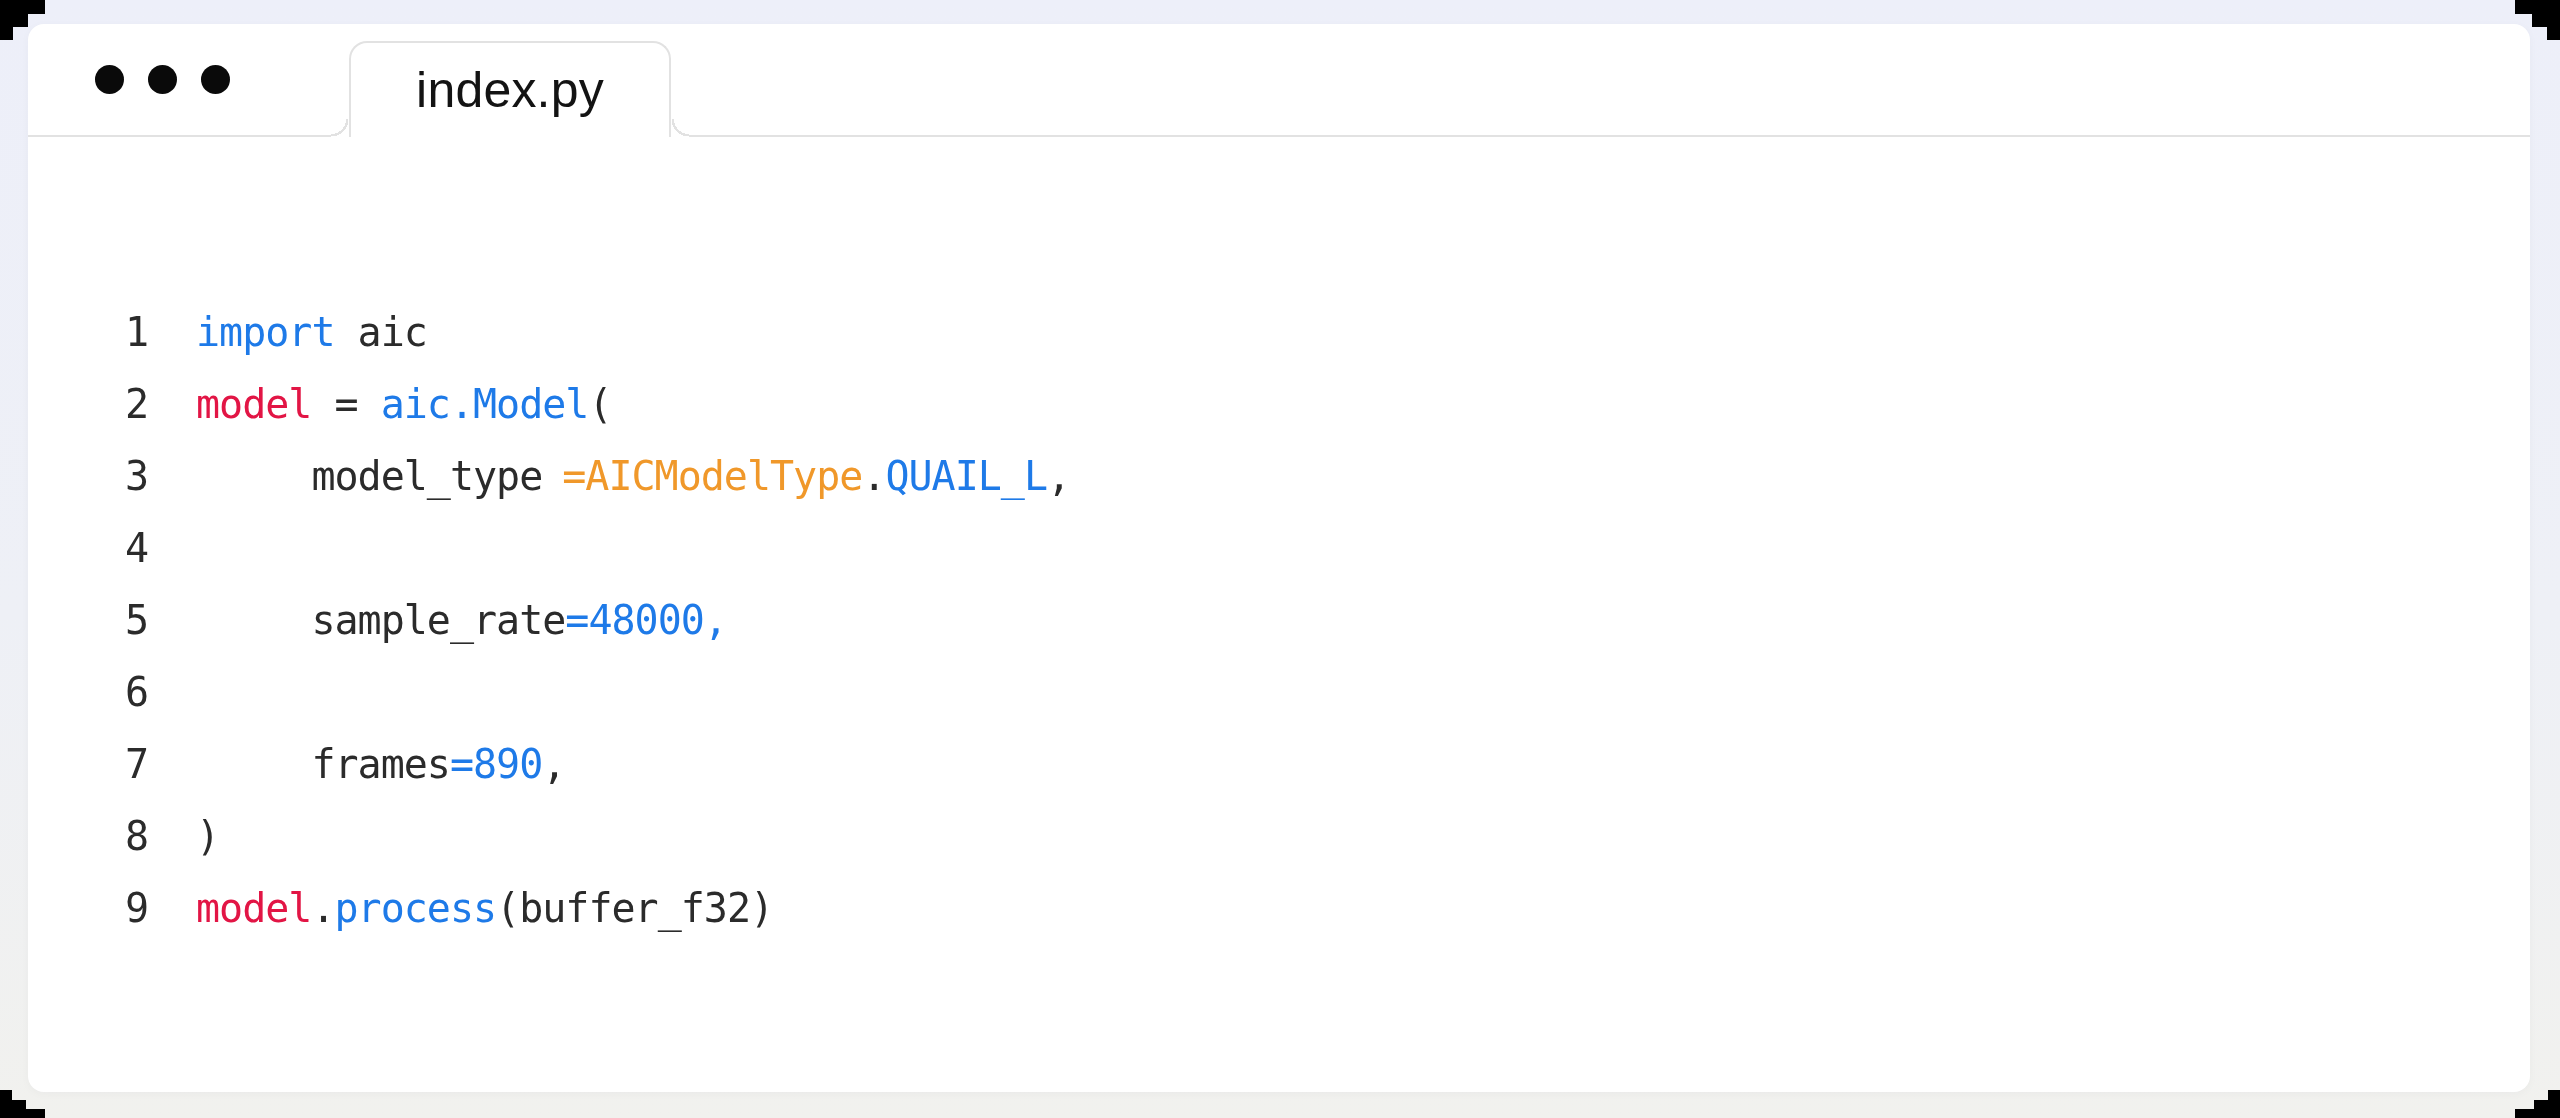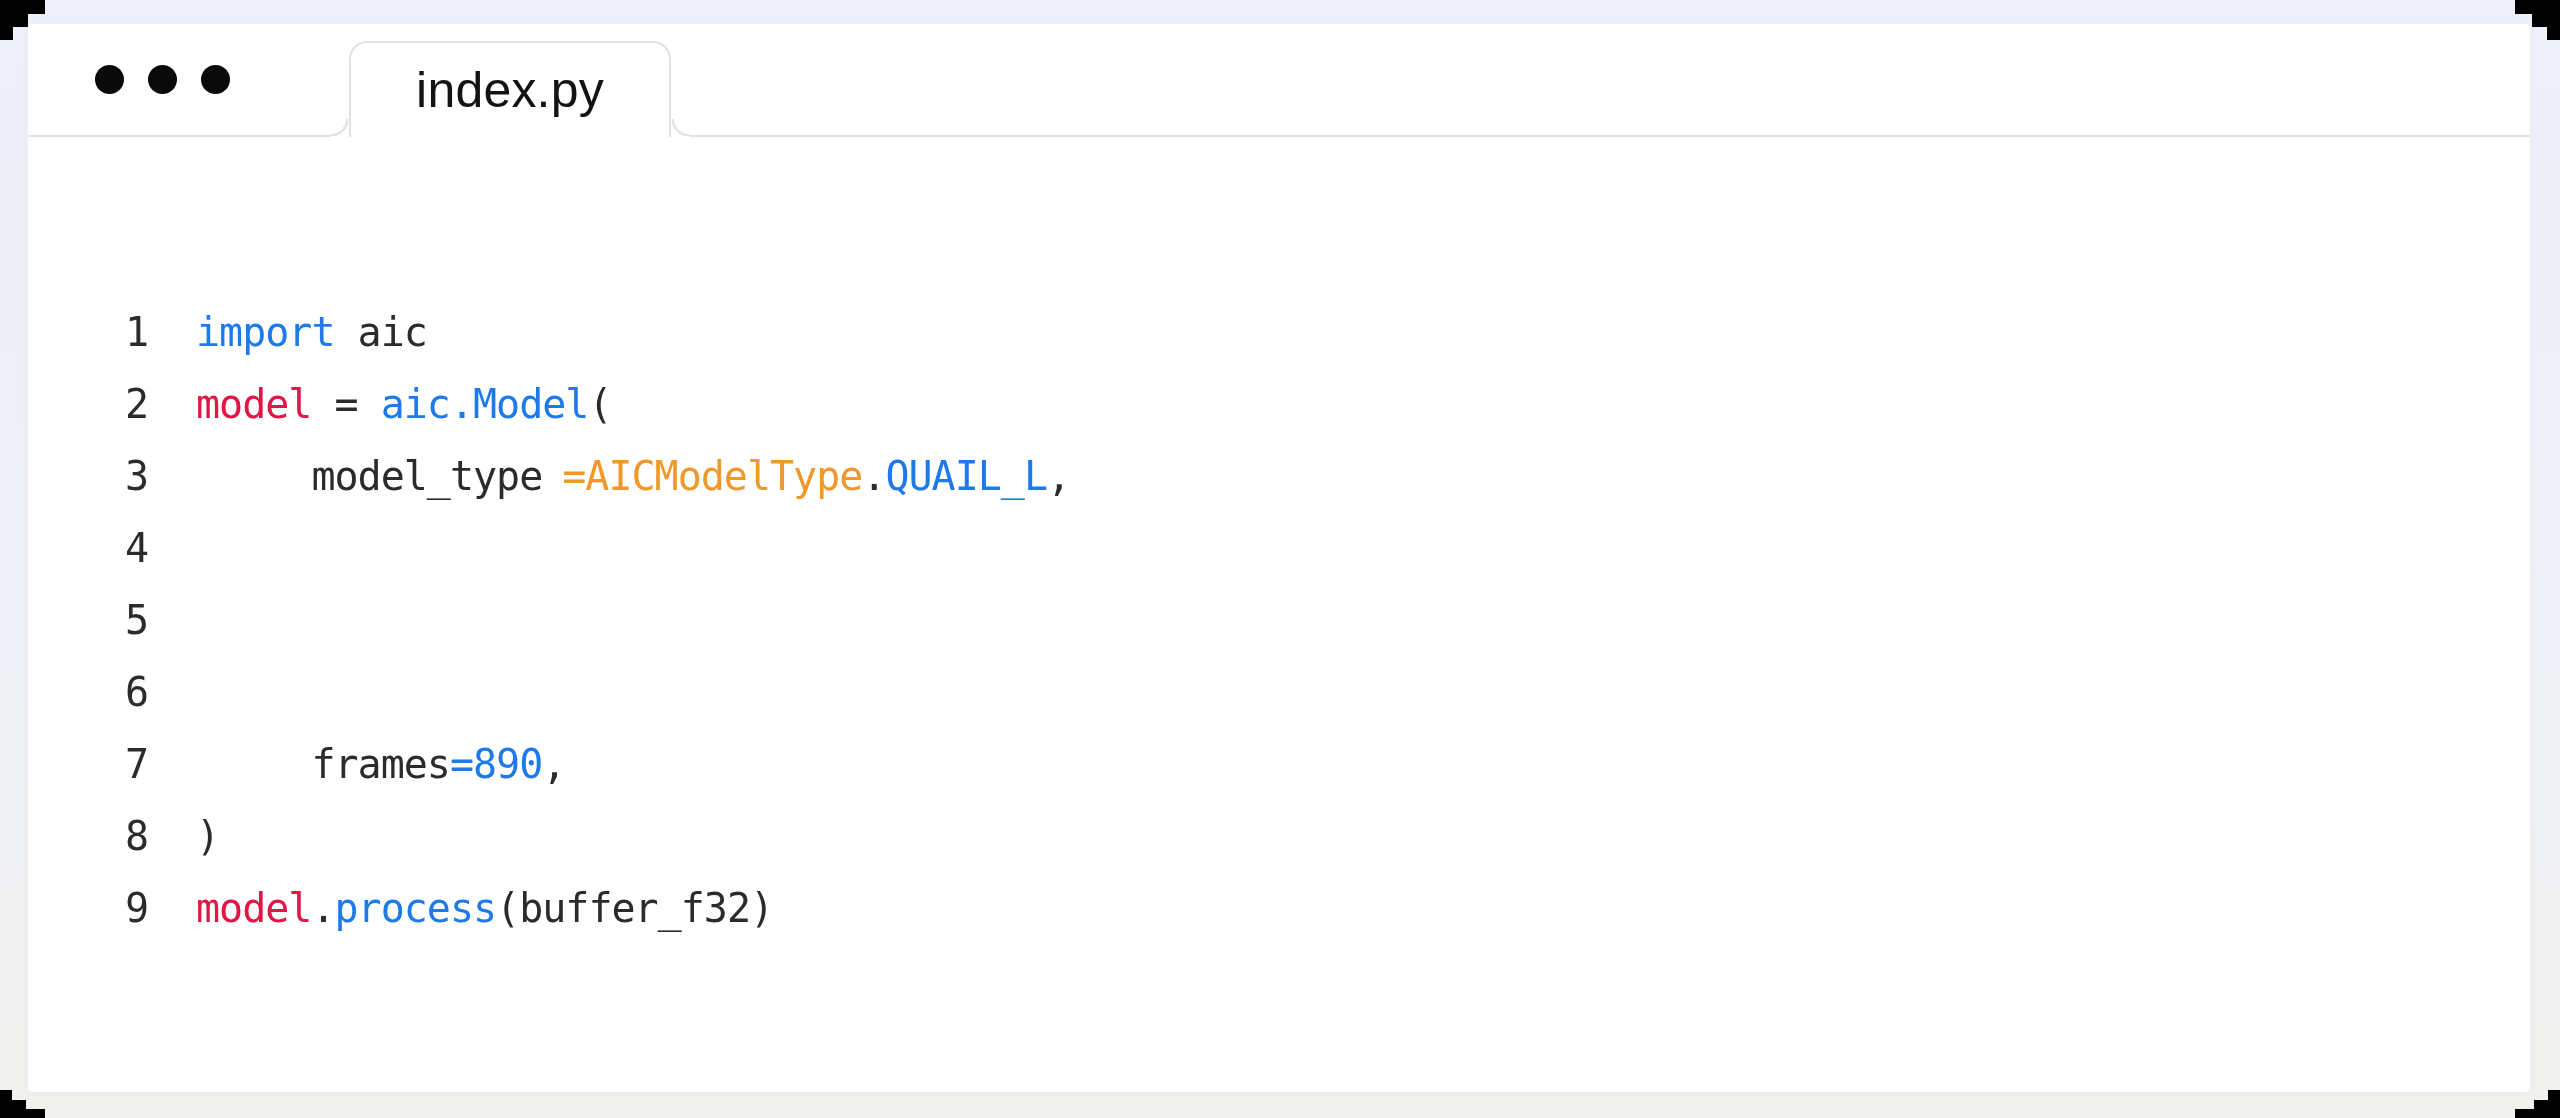--- a/index.html
+++ b/index.html
@@ -24,21 +24,21 @@
     background: linear-gradient(180deg, var(--page-bg-top) 0%, #eef0f6 55%, var(--page-bg-bottom) 100%);
     position: relative;
   }
 
   
   .window {
     position: absolute;
     left: 28px; top: 24px;
     width: 2502px; height: 1068px;
     background: var(--window-bg);
-    border-radius: 4px;
+    border-radius: 16px;
     box-shadow: 0 2px 10px rgba(20,20,60,0.03);
   }
 
   
   .tabbar {
     display: flex;
     align-items: flex-end;
     height: 113px;
     border-bottom: 2px solid var(--border);
   }
@@ -185,20 +185,21 @@
         </div>
         <div class="line">
           <span class="ln">3</span>
           <span class="code-text"><span class="tok-plain">     model_type</span><span class="tok-orange">=AICModelType</span><span class="tok-plain">.</span><span class="tok-blue">QUAIL_L</span><span class="tok-plain">,</span></span>
         </div>
         <div class="line">
           <span class="ln">4</span>
         </div>
         <div class="line">
           <span class="ln">5</span>
+          <span class="code-text"><span class="tok-plain">     sample_rate</span><span class="tok-blue">=48000,</span></span>
         </div>
         <div class="line">
           <span class="ln">6</span>
         </div>
         <div class="line">
           <span class="ln">7</span>
           <span class="code-text"><span class="tok-plain">     frames</span><span class="tok-blue">=890</span><span class="tok-plain">,</span></span>
         </div>
         <div class="line">
           <span class="ln">8</span>

